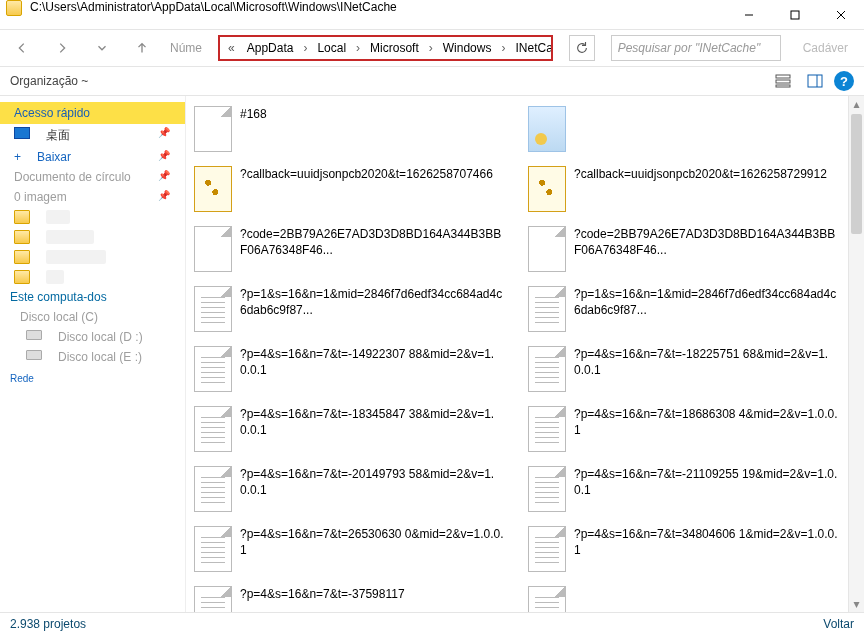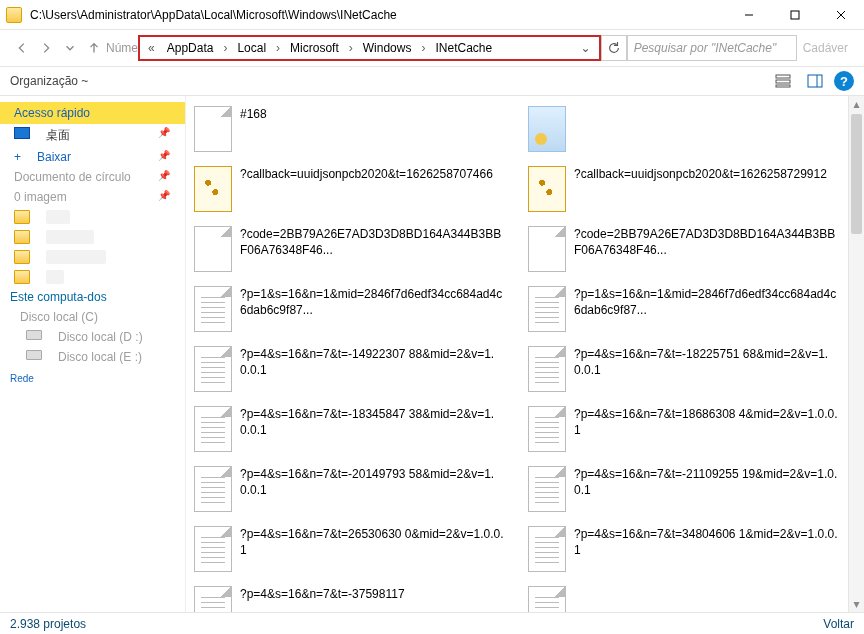--- a/index.html
+++ b/index.html
@@ -1,26 +1,26 @@
 <!DOCTYPE html>
 <html><head>
 <meta charset="utf-8">
 <style>
 * { box-sizing: border-box; margin: 0; padding: 0; font-family: "Segoe UI", Tahoma, sans-serif; font-size: 12px; }
 body { background: #fff; color: #222; width: 864px; height: 634px; overflow: hidden; position: relative; }
 
 
-.titlebar { height: 30px; display: flex; align-items: center; border-bottom: 1px solid #e5e5e5; }
+.titlebar { height: 30px; display: flex; align-items: flex-start; border-bottom: 1px solid #e5e5e5; }
 .titlebar .folder-ico { width: 16px; height: 16px; margin: 0 8px 0 6px; background: linear-gradient(#ffe9a6,#f7ca4d); border:1px solid #d9a400; border-radius:2px; }
 .titlebar .title { flex: 1; font-size: 12px; color:#000; }
 .titlebar .winbtn { width: 46px; height: 30px; display:flex; align-items:center; justify-content:center; color:#000; }
 .titlebar .winbtn svg { width:10px; height:10px; }
 
 
-.navrow { height: 36px; display:flex; align-items:center; padding: 0 10px; gap:0; }
+.navrow { height: 36px; display:flex; align-items:center; padding: 0 10px; gap:16px; }
 .nav-arrow { width:24px; height:24px; display:flex; align-items:center; justify-content:center; color:#888; }
 .nav-arrow svg{width:14px;height:14px;}
 .breadcrumb-wrap { flex:1; height:26px; border:2px solid #c62828; display:flex; align-items:center; padding:0 4px; gap:2px; overflow:hidden;}
 .bc-chevrons{ color:#555; padding:0 4px;}
 .crumb{ padding:2px 6px; color:#000; white-space:nowrap;}
 .crumb-sep{ color:#666; padding:0 2px;}
 .bc-drop{ margin-left:auto; color:#555; padding:0 4px;}
 .refresh { width:26px; height:26px; border:1px solid #ccc; display:flex; align-items:center; justify-content:center; color:#555;}
 .searchbox{ width:170px; height:26px; border:1px solid #ccc; display:flex; align-items:center; padding:0 6px; color:#999; font-style:italic;}
 .cadaver{ color:#bbb; padding:0 6px; font-size:12px;}

